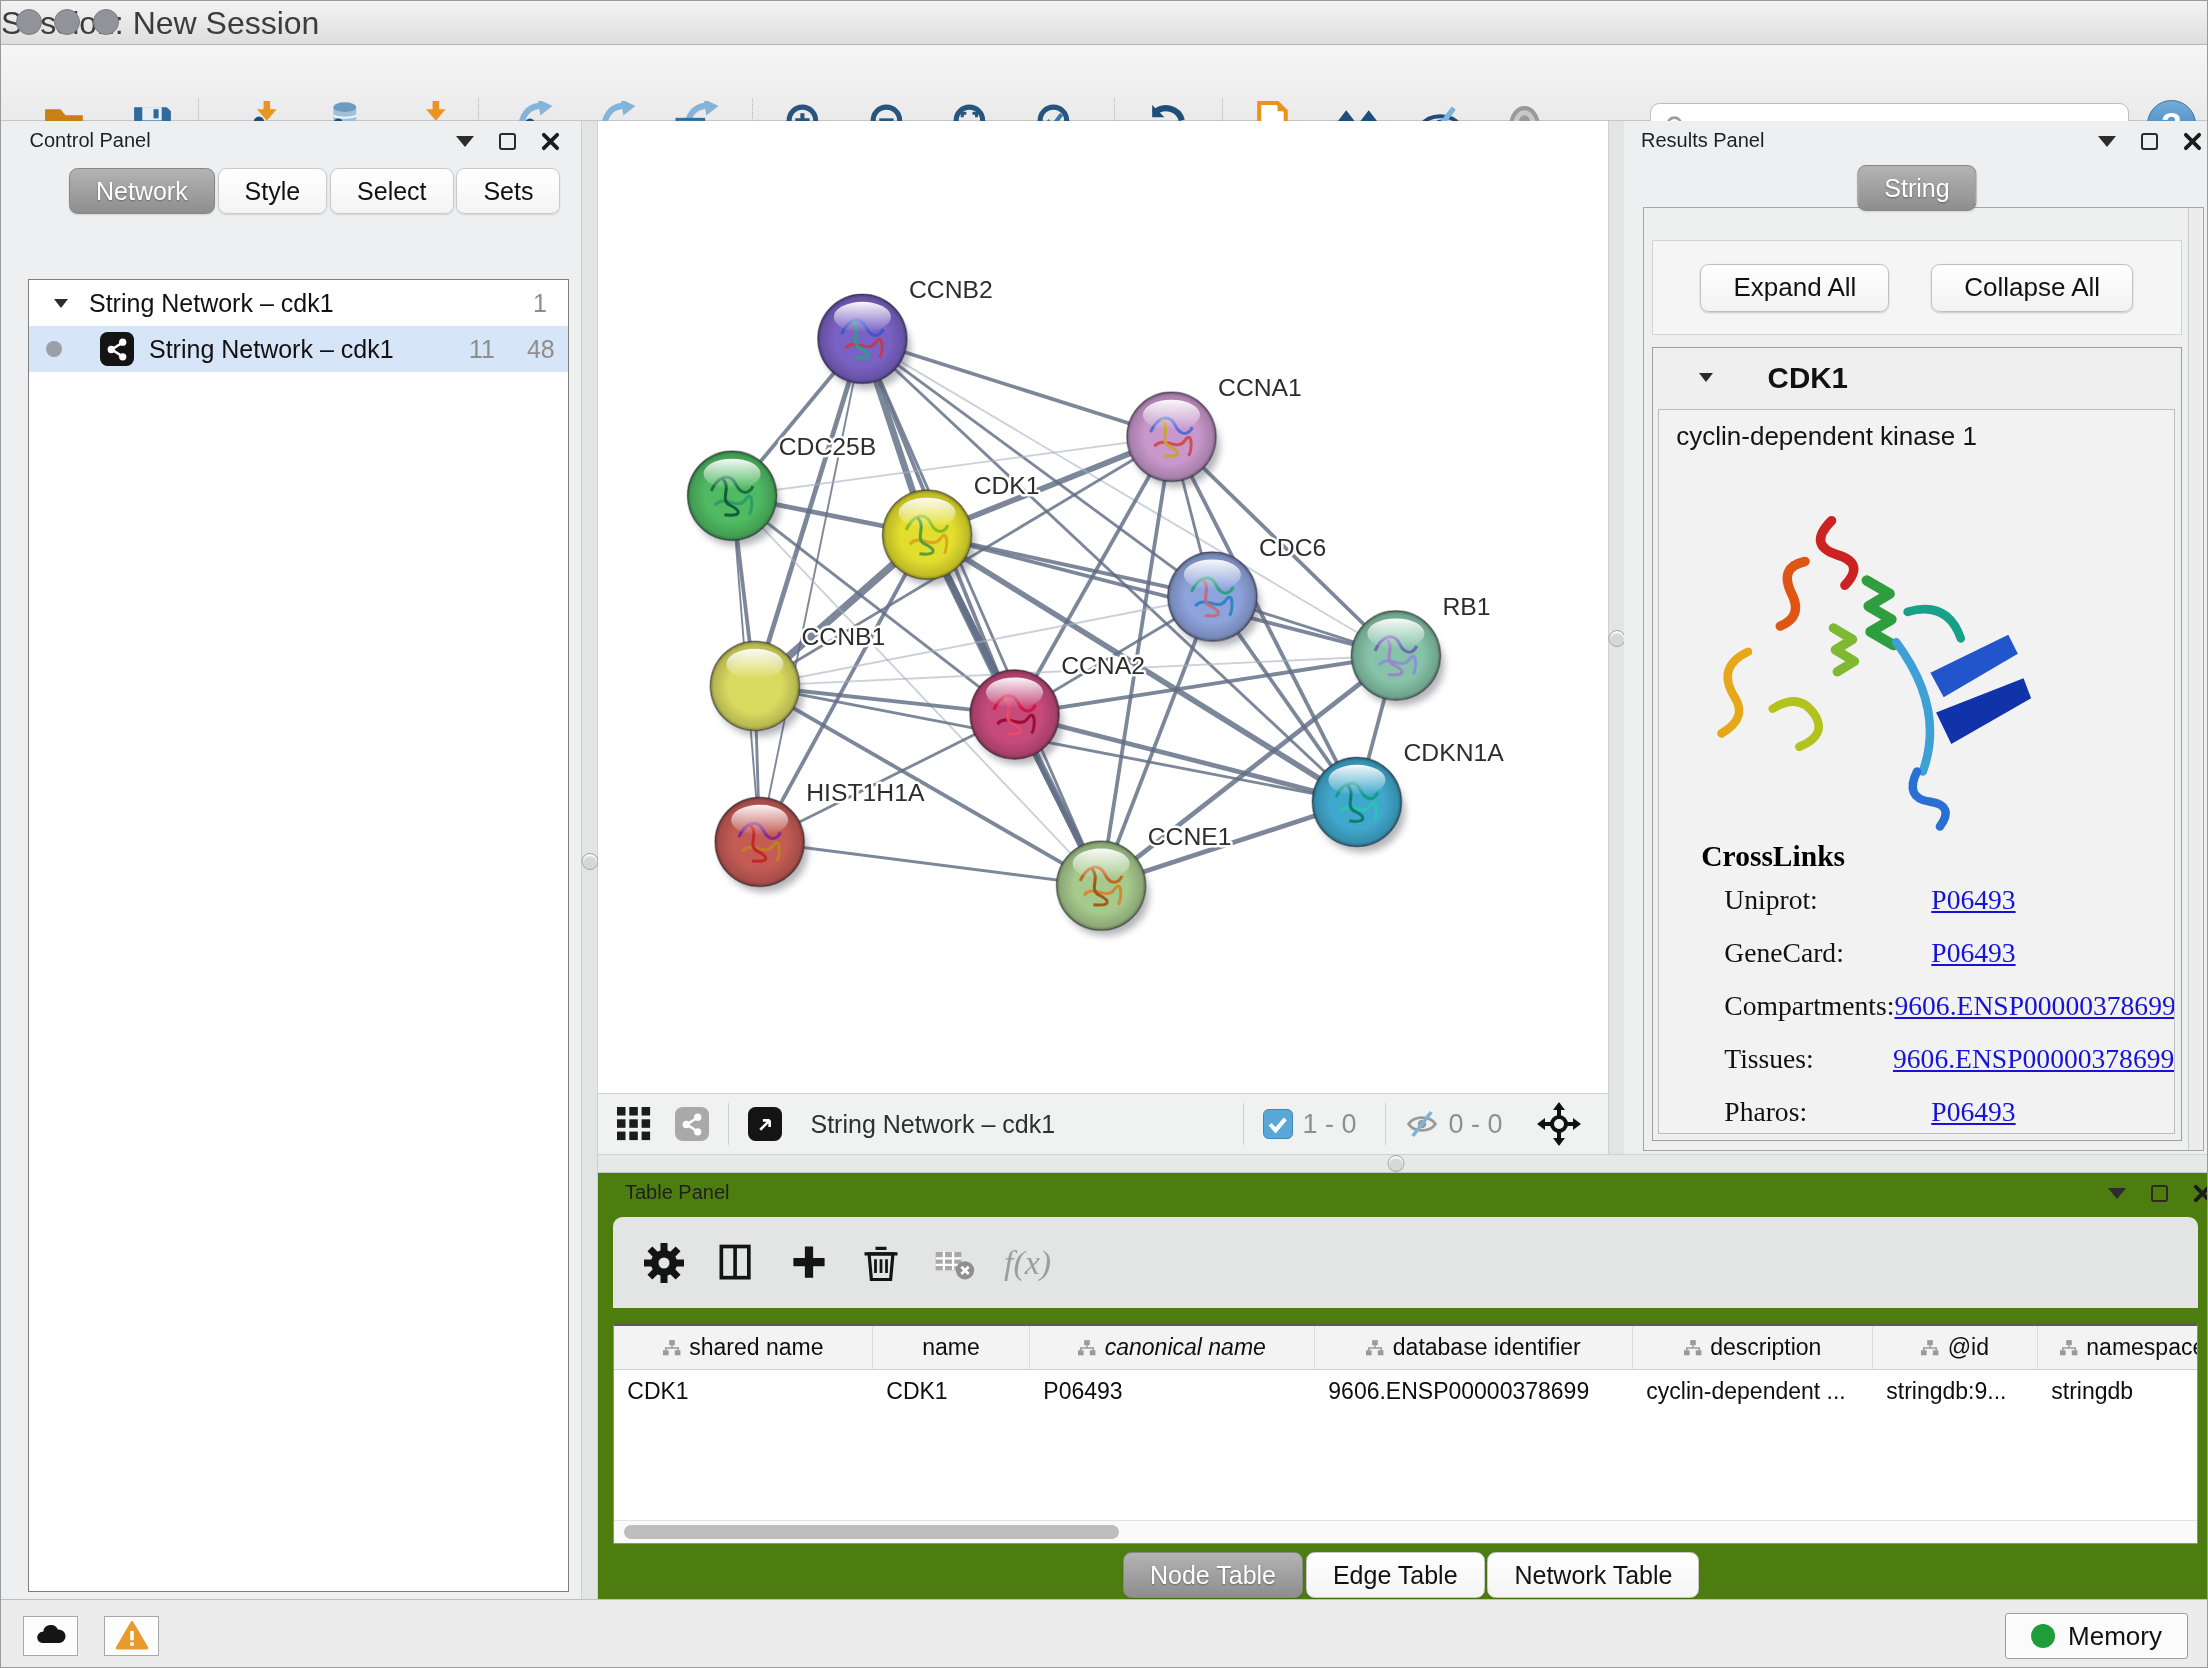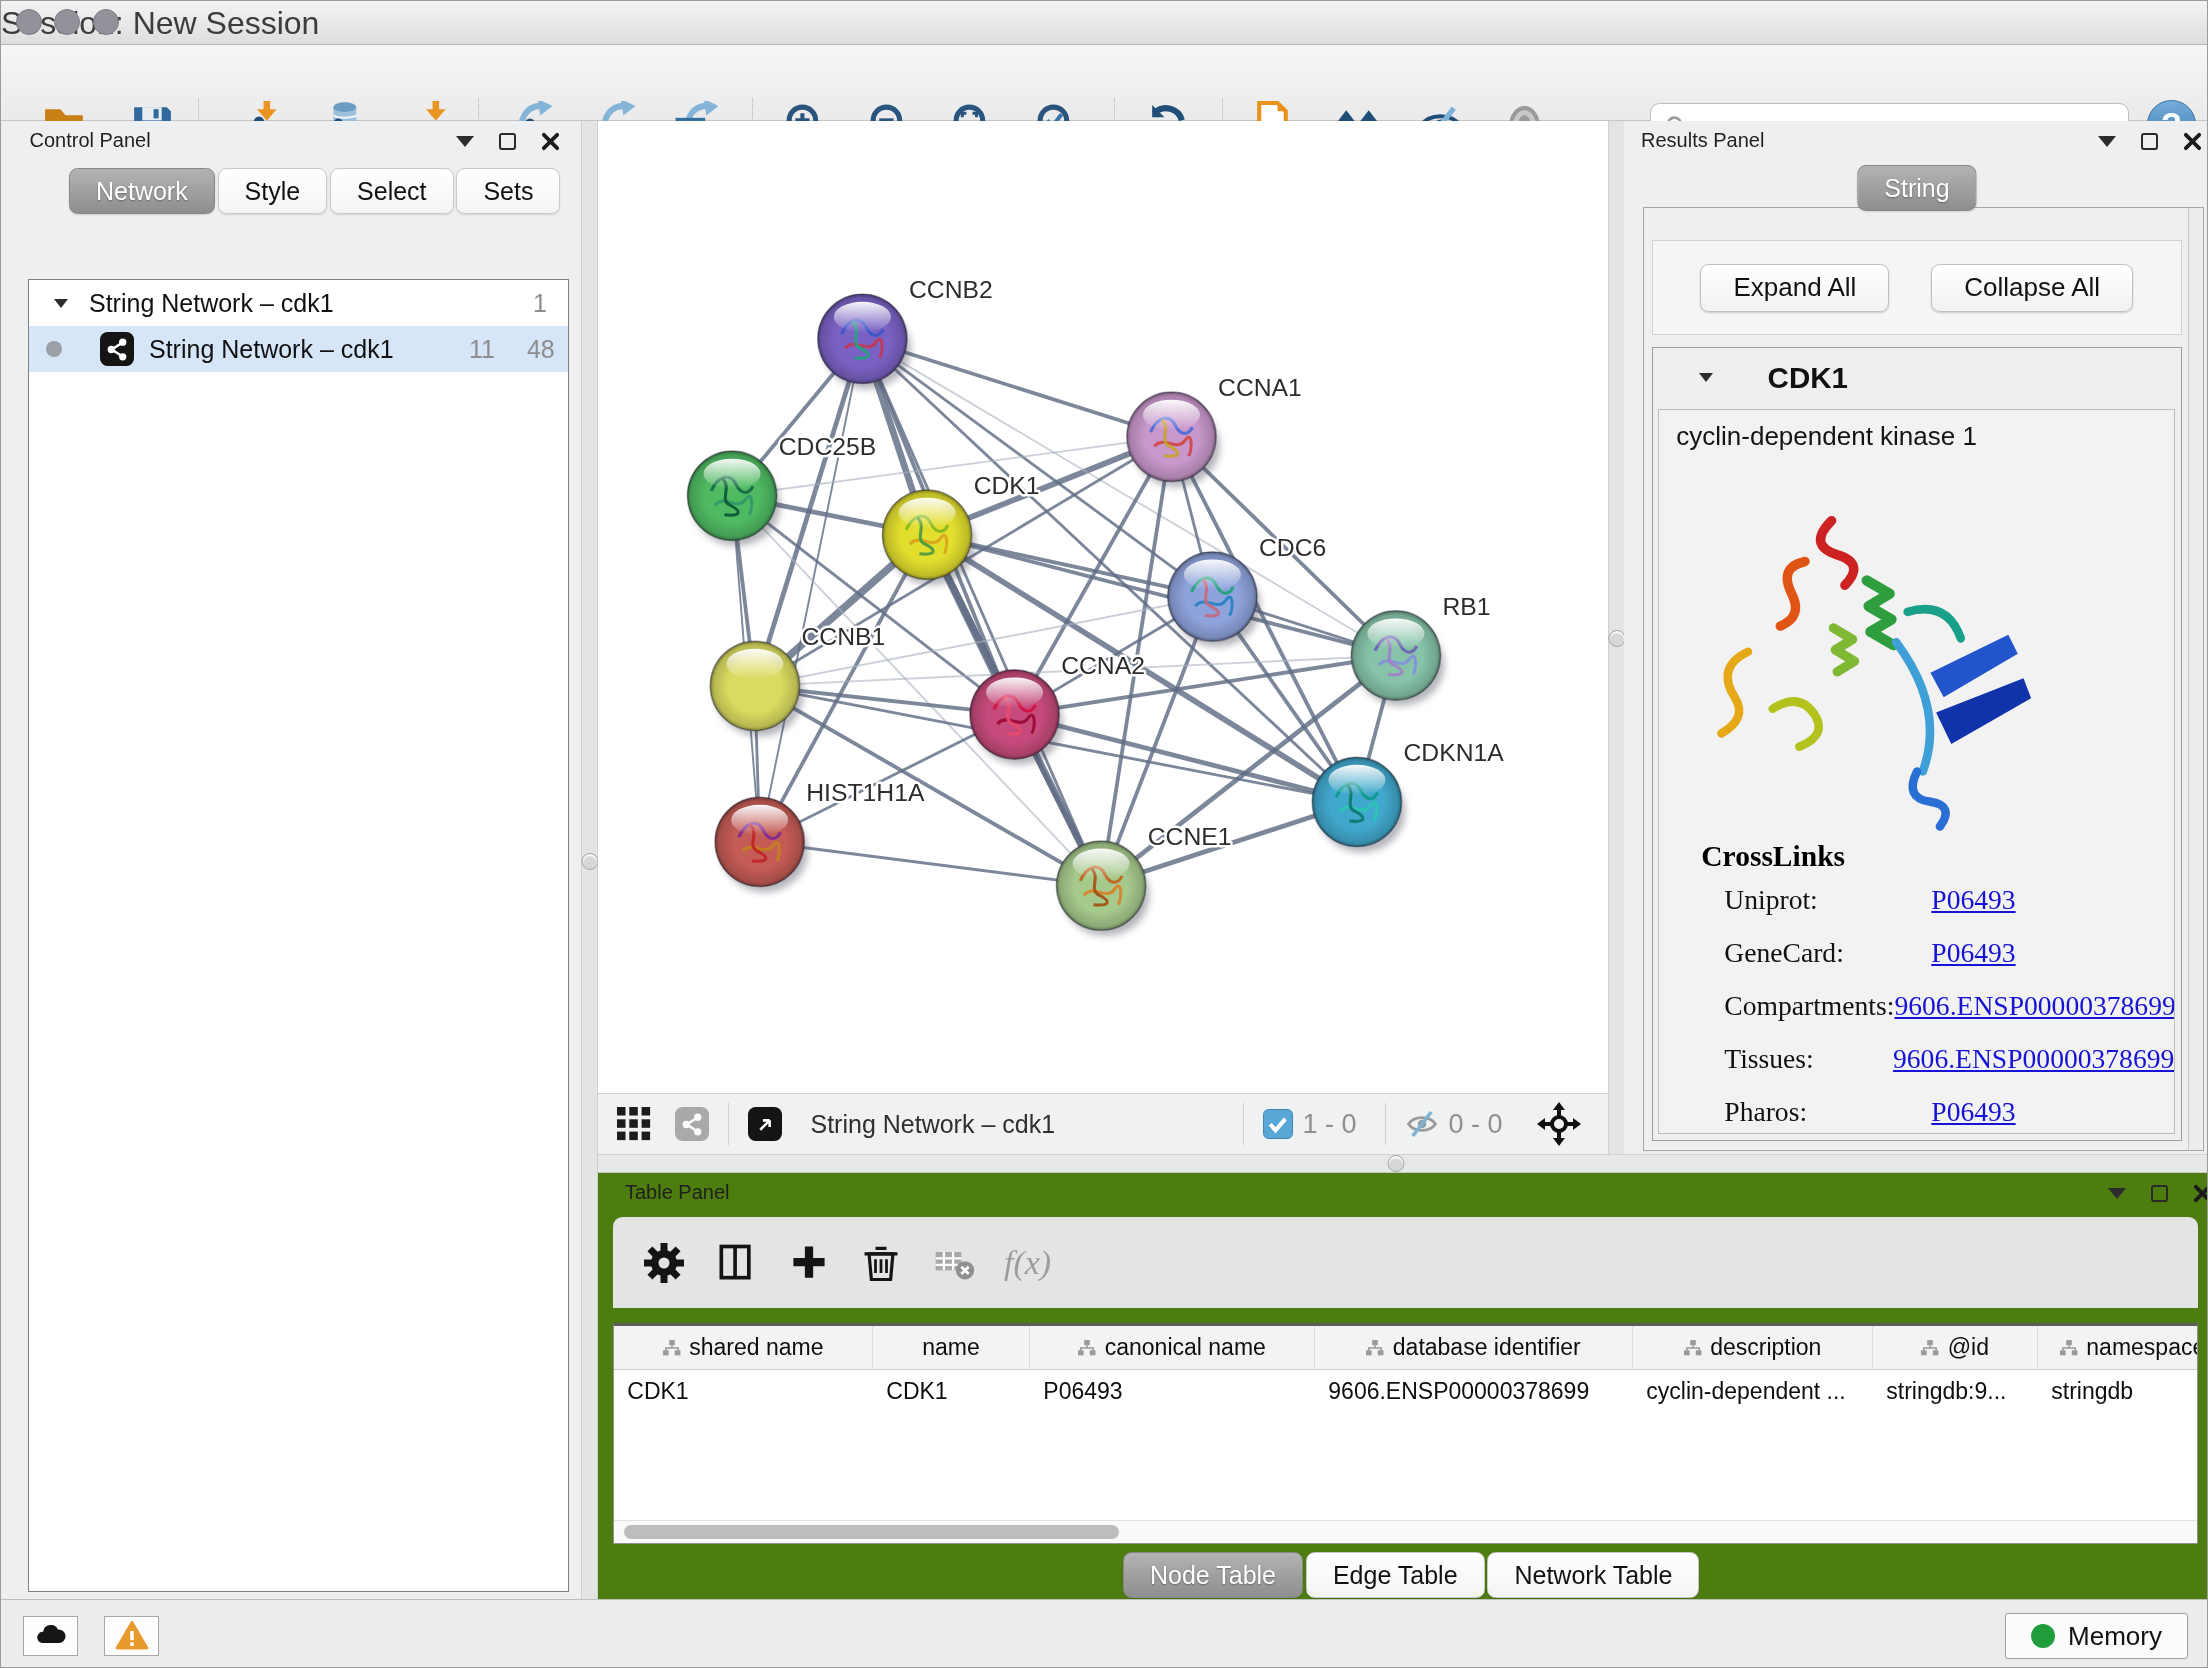--- a/index.html
+++ b/index.html
@@ -699,21 +699,21 @@
                 <rect x="0" y="9" width="5" height="4.5"></rect>
                 <rect x="10.5" y="9" width="5" height="4.5"></rect>
               </g>
               <path d="M8 4.5V7M2.5 9V7h11v2" stroke="#9a9a9a" stroke-width="1.4" fill="none"></path>
             </svg>
             <span>shared name</span>
           </div>
           <div class="th" style="width: 157px;">
             <span>name</span>
           </div>
-          <div class="th" style="width: 285px;">
+          <div class="th" style="width: 285px; font-style: italic;">
             <svg viewBox="0 0 16 14" width="18" height="16">
               <g fill="#9a9a9a">
                 <rect x="5.5" y="0" width="5" height="4.5"></rect>
                 <rect x="0" y="9" width="5" height="4.5"></rect>
                 <rect x="10.5" y="9" width="5" height="4.5"></rect>
               </g>
               <path d="M8 4.5V7M2.5 9V7h11v2" stroke="#9a9a9a" stroke-width="1.4" fill="none"></path>
             </svg>
             <span>canonical name</span>
           </div>

